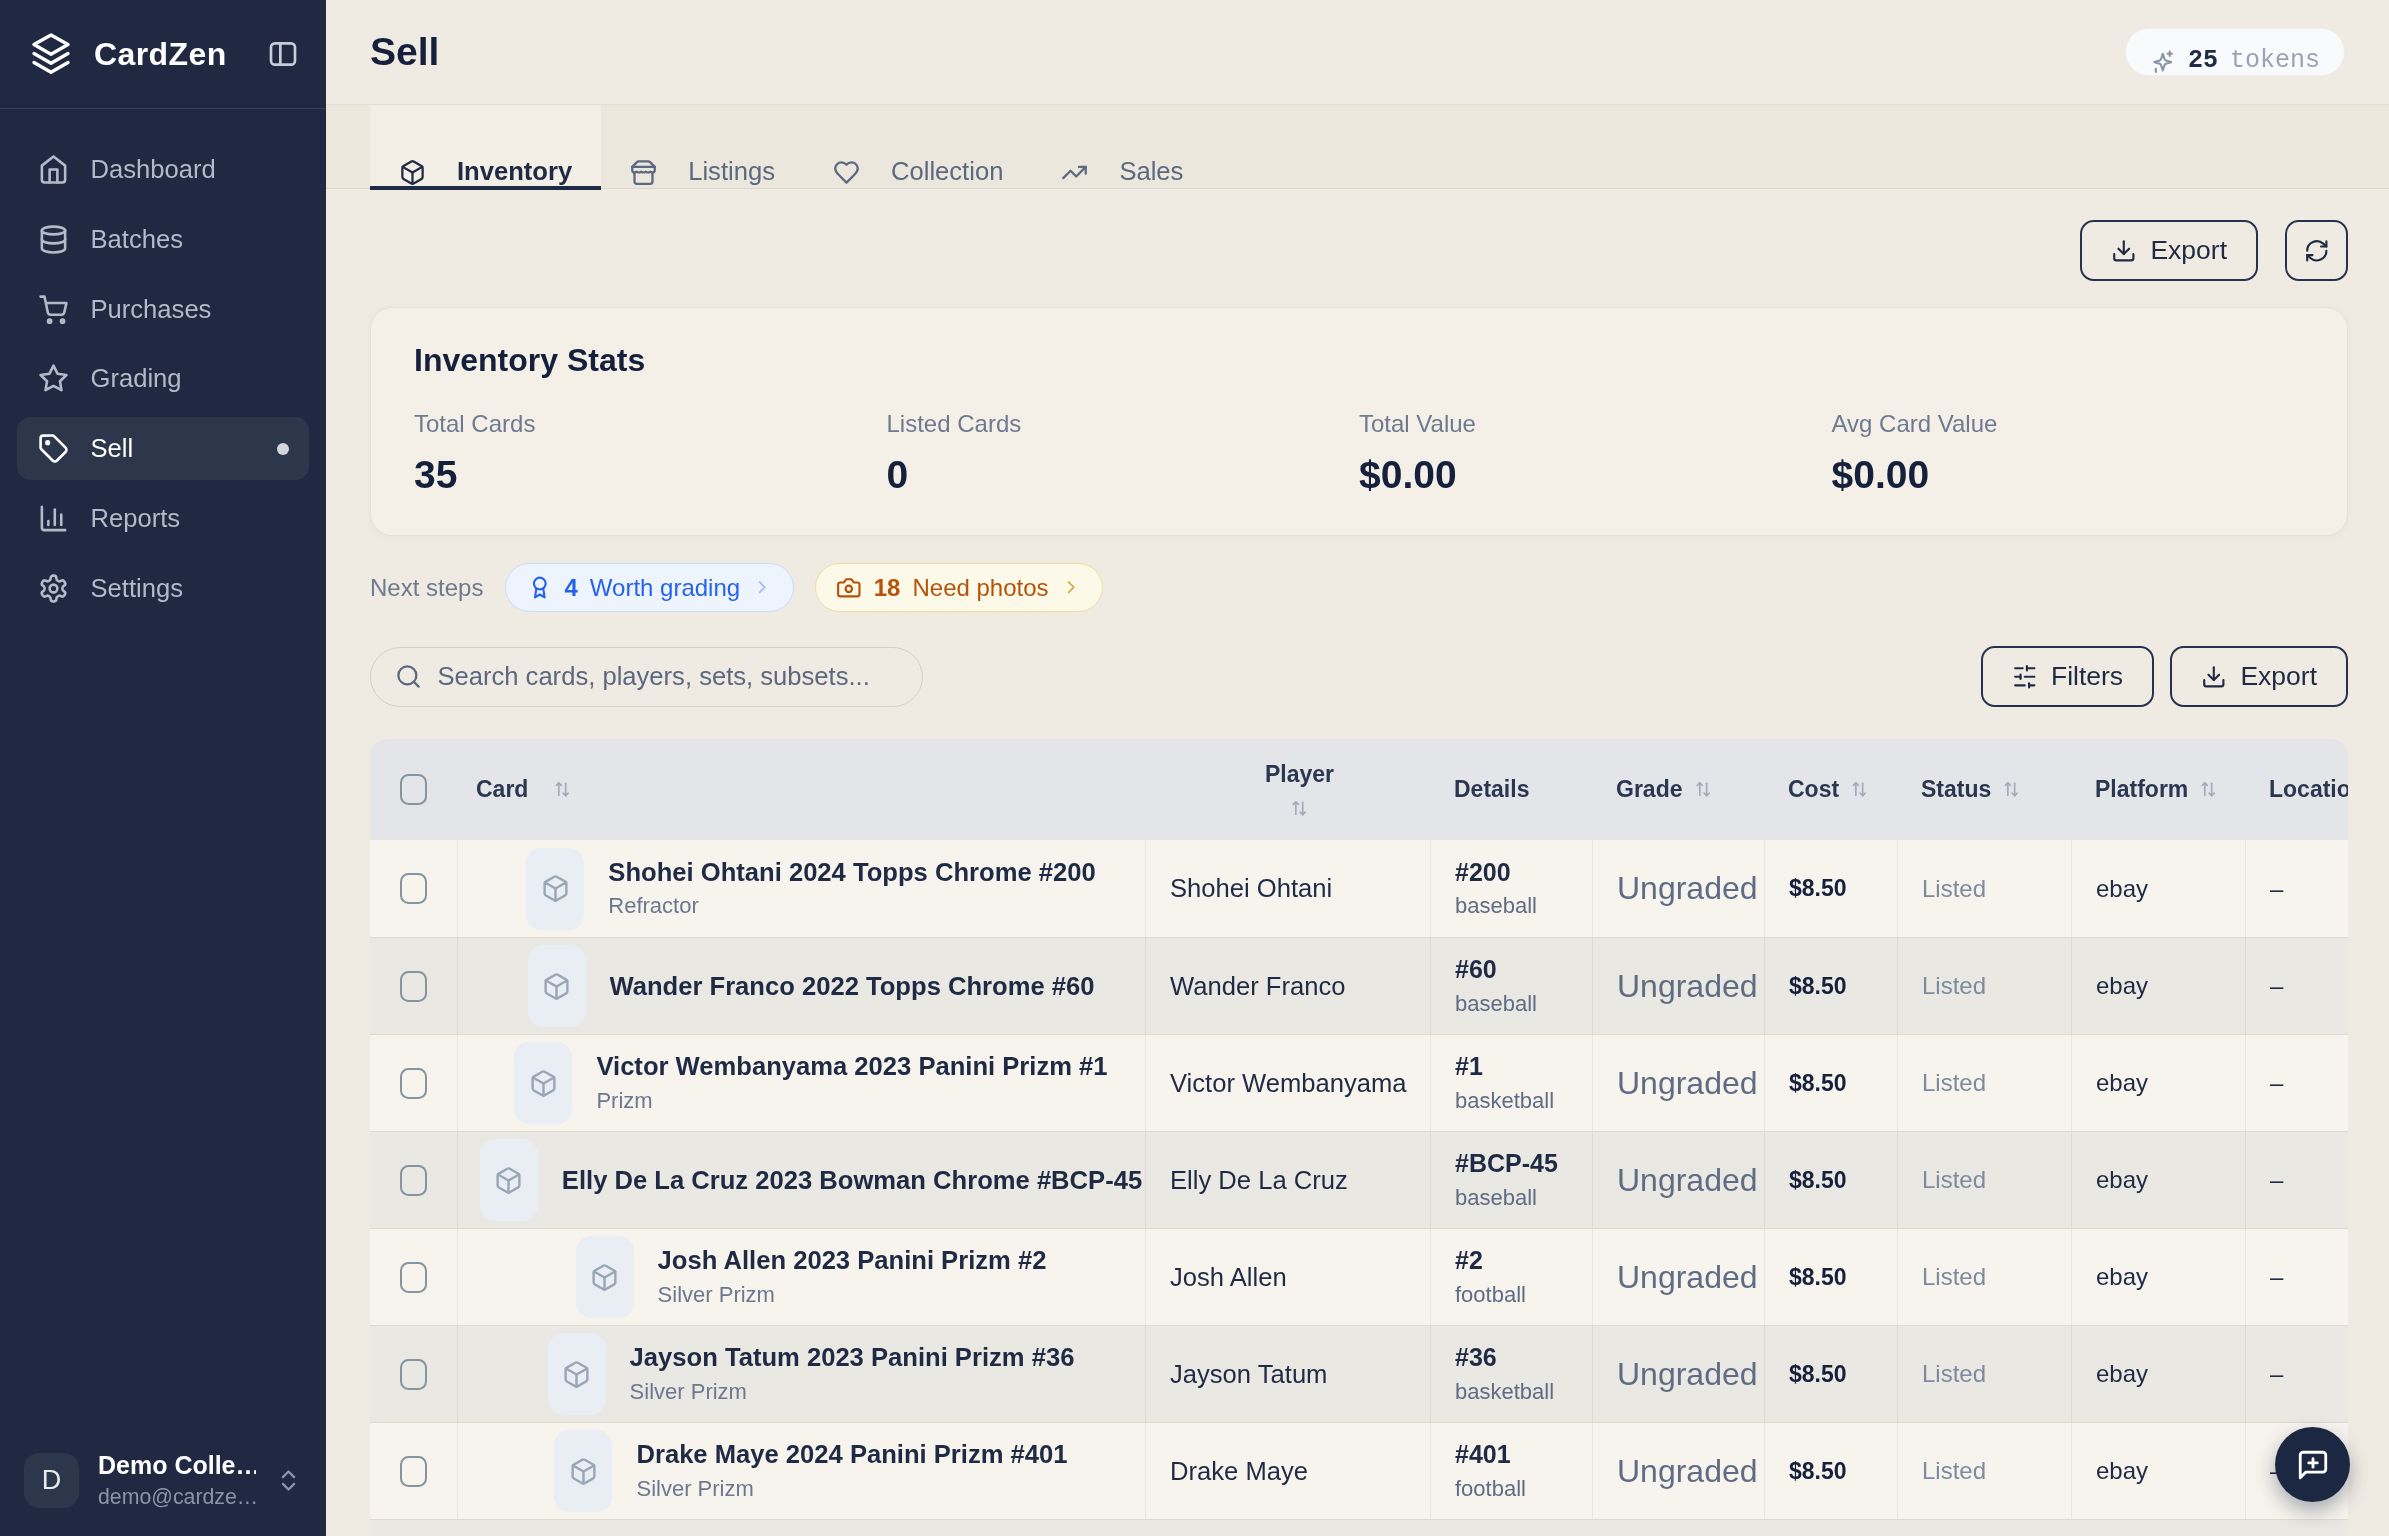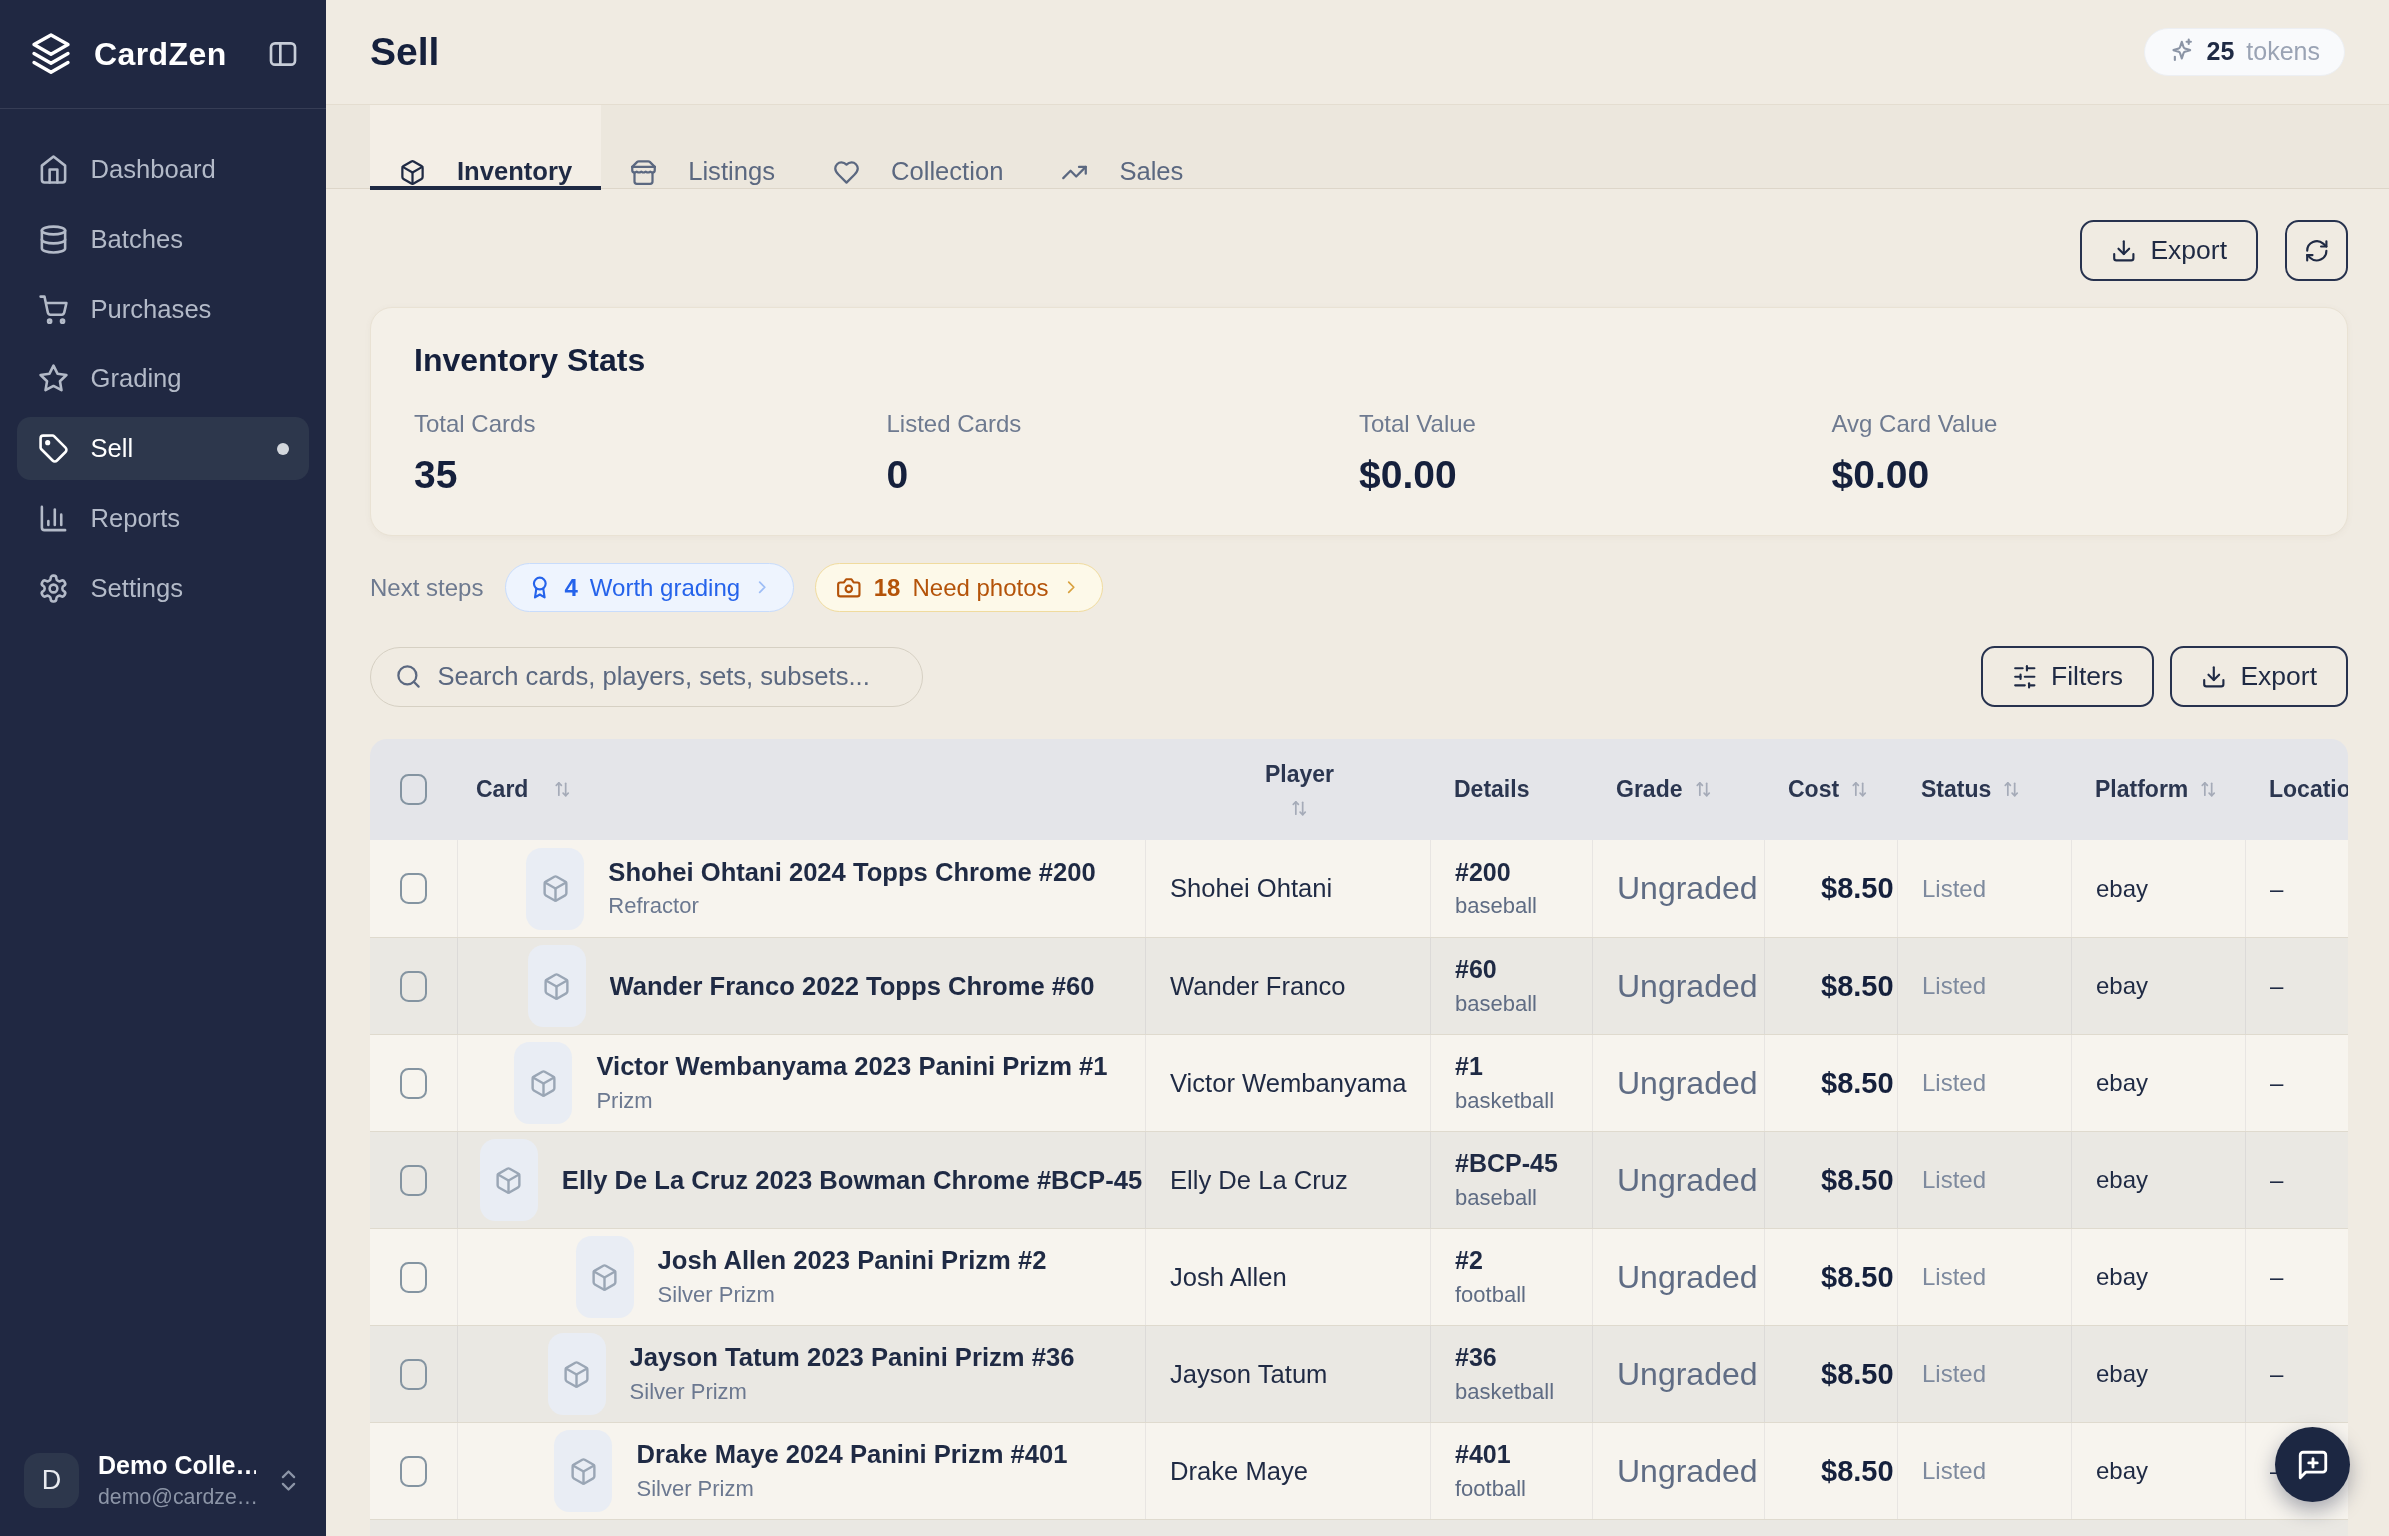--- a/index.html
+++ b/index.html
@@ -24,21 +24,21 @@
   .avatar { width:55px; height:55px; border-radius:15.4px; background:#2d374c; color:#e8eaef; font-size:27px; display:flex; align-items:center; justify-content:center; flex:0 0 auto; }
   .user-meta { flex:1; min-width:0; }
   .user-name { font-size:25px; font-weight:bold; color:#ffffff; white-space:nowrap; overflow:hidden; }
   .user-email { font-size:21.3px; color:#8c95a7; white-space:nowrap; overflow:hidden; margin-top:5.1px; }
   .chevrons { width:27px; height:27px; color:#8c95a7; cursor:pointer; }
 
   
   .main { flex:1; min-width:0; display:flex; flex-direction:column; position:relative; background:#f0ebe2; }
   .top { height:109px; display:flex; align-items:center; justify-content:space-between; padding:0 44px; }
   .page-title { font-size:39px; font-weight:bold; color:#15203c; }
-  .tokens { display:flex; align-items:flex-start; gap:12px; background:#f9fafc; border:0.9px solid #edeff3; border-radius:853px; height:48px; padding:8px 24px; }
+  .tokens { display:flex; align-items:flex-end; gap:12px; background:#f9fafc; border:0.9px solid #edeff3; border-radius:853px; height:48px; padding:0 24px;font-family:Liberation Mono, monospace; }
   .tokens .icon { width:25.6px; height:25.6px; color:#8b94a5; }
   .tok-count { font-size:25px; font-weight:600; color:#1f2a44; }
   .tok-label { font-size:25px; color:#9aa3b4; }
 
   .tabbar { display:flex; padding:0 44px; background:#ece7dd; border-top:0.9px solid #e4ddd0; border-bottom:1.7px solid #ddd6c9; }
   .tab { height:85px; display:flex; align-items:flex-end; gap:31px; padding:0 29px; font-size:25.6px; color:#5b6880; cursor:pointer; border-bottom:4.3px solid transparent; margin-bottom:-1.7px; }
   .tab .icon { width:27px; height:27px; }
   .tab.active { background:#f3eee6; color:#1f2a44; font-weight:600; border-bottom-color:#1f2a44; }
 
   .content { flex:1; padding:0 41px 0 44px; display:flex; flex-direction:column; }
@@ -93,21 +93,21 @@
   .c-location{ width:222px; }
   .checkbox { width:27px; height:31px; border:2.6px solid #8494a1; border-radius:8.5px; background:transparent; cursor:pointer; }
   .thumb { width:58px; height:82px; border-radius:15.4px; background:#e9edf4; display:flex; align-items:center; justify-content:center; flex:0 0 auto; }
   .thumb .icon { width:29px; height:29px; color:#9aa6b5; }
   .card-name { font-size:25.6px; font-weight:600; color:#1f2a44; white-space:nowrap; overflow:hidden; }
   .card-sub { font-size:22px; color:#6b7890; margin-top:6.8px; }
   .player-name { font-size:25.6px; color:#1f2a44; white-space:nowrap; overflow:hidden; }
   .d-num { font-size:25px; font-weight:600; color:#1f2a44; }
   .d-sport { font-size:22px; color:#5f6c84; margin-top:6.8px; }
   .v-grade { font-size:32px; color:#5f6c84; }
-  .v-cost { font-size:29px; font-weight:bold; color:#15203c;margin-left:32px; }
+  .v-cost { font-size:23px; font-weight:bold; color:#15203c; }
   .v-status { font-size:24px; color:#7e8a9e; }
   .v-platform { font-size:24px; color:#1f2a44; }
   .v-location { font-size:24px; color:#1f2a44; }
   .row-partial { height:17px; background:#eae8e3; border-top:1.7px solid #dfdace; }
 
   .fab { position:absolute; right:39px; bottom:34px; width:75px; height:75px; border-radius:50%; background:#1c2742; color:#ffffff; display:flex; align-items:center; justify-content:center; box-shadow:0 8.5px 20.5px rgba(20,30,60,0.35); cursor:pointer; }
   .fab .icon { width:34px; height:34px; }
 </style>
 </head>
 <body>

